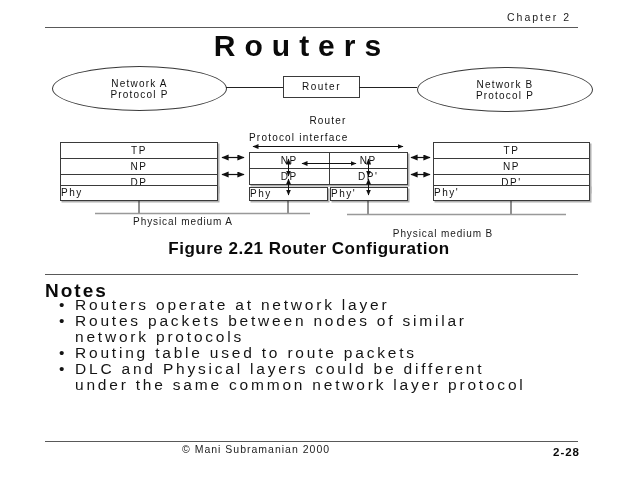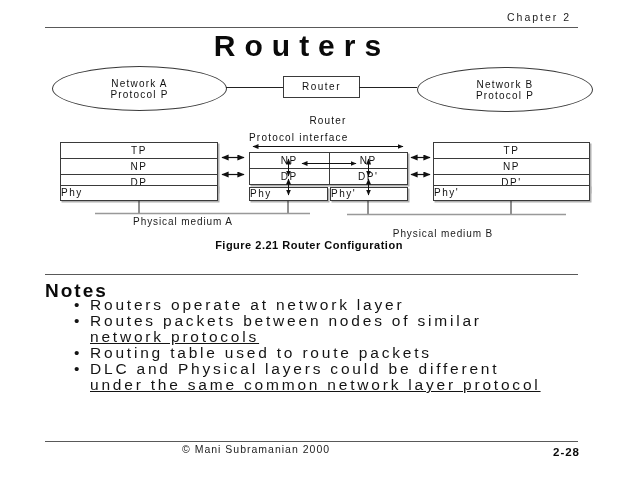--- a/index.html
+++ b/index.html
@@ -44,30 +44,30 @@
     box-shadow:1.5px 1.5px 0 #b0b0b0;
   }
   .midgrid .cell{
     text-align:center;font-size:10px;letter-spacing:1.5px;line-height:15px;
   }
   .midgrid .c-right{border-left:1px solid #3a3a3a;}
   .midgrid .r-bottom{border-top:1px solid #3a3a3a;}
   .medlabel{position:absolute;font-size:10px;letter-spacing:0.9px;color:#1a1a1a;}
   .caption{
     position:absolute;top:239px;left:109px;width:400px;text-align:center;
-    font-size:11px;font-weight:bold;letter-spacing:0.5px;color:#0a0a0a;
+    font-size:17px;font-weight:bold;letter-spacing:0.5px;color:#0a0a0a;
   }
   .notes-heading{
     position:absolute;top:280px;left:45px;font-size:19px;font-weight:bold;
     letter-spacing:2px;color:#0a0a0a;
   }
-  .notes{position:absolute;left:59px;top:297px;width:520px;margin-left:15px;}
+  .notes{position:absolute;left:59px;top:297px;width:520px;}
   .note-line{height:16px;line-height:16px;font-size:15.5px;letter-spacing:2.8px;color:#141414;white-space:nowrap;}
   .note-line .marker{display:inline-block;width:16px;}
-  .note-line.cont{padding-left:16px;text-decoration:underline;}
+  .note-line.cont{padding-left:16px;}
   .footer-credit{
     position:absolute;left:182px;top:444px;font-size:10.5px;line-height:11px;
     letter-spacing:1px;color:#222;
   }
   .pagenum{
     position:absolute;left:553px;top:446px;font-size:11.5px;font-weight:bold;
     letter-spacing:1px;color:#0a0a0a;
   }
   svg.lines{position:absolute;left:0;top:0;pointer-events:none;z-index:6;}
 </style>

